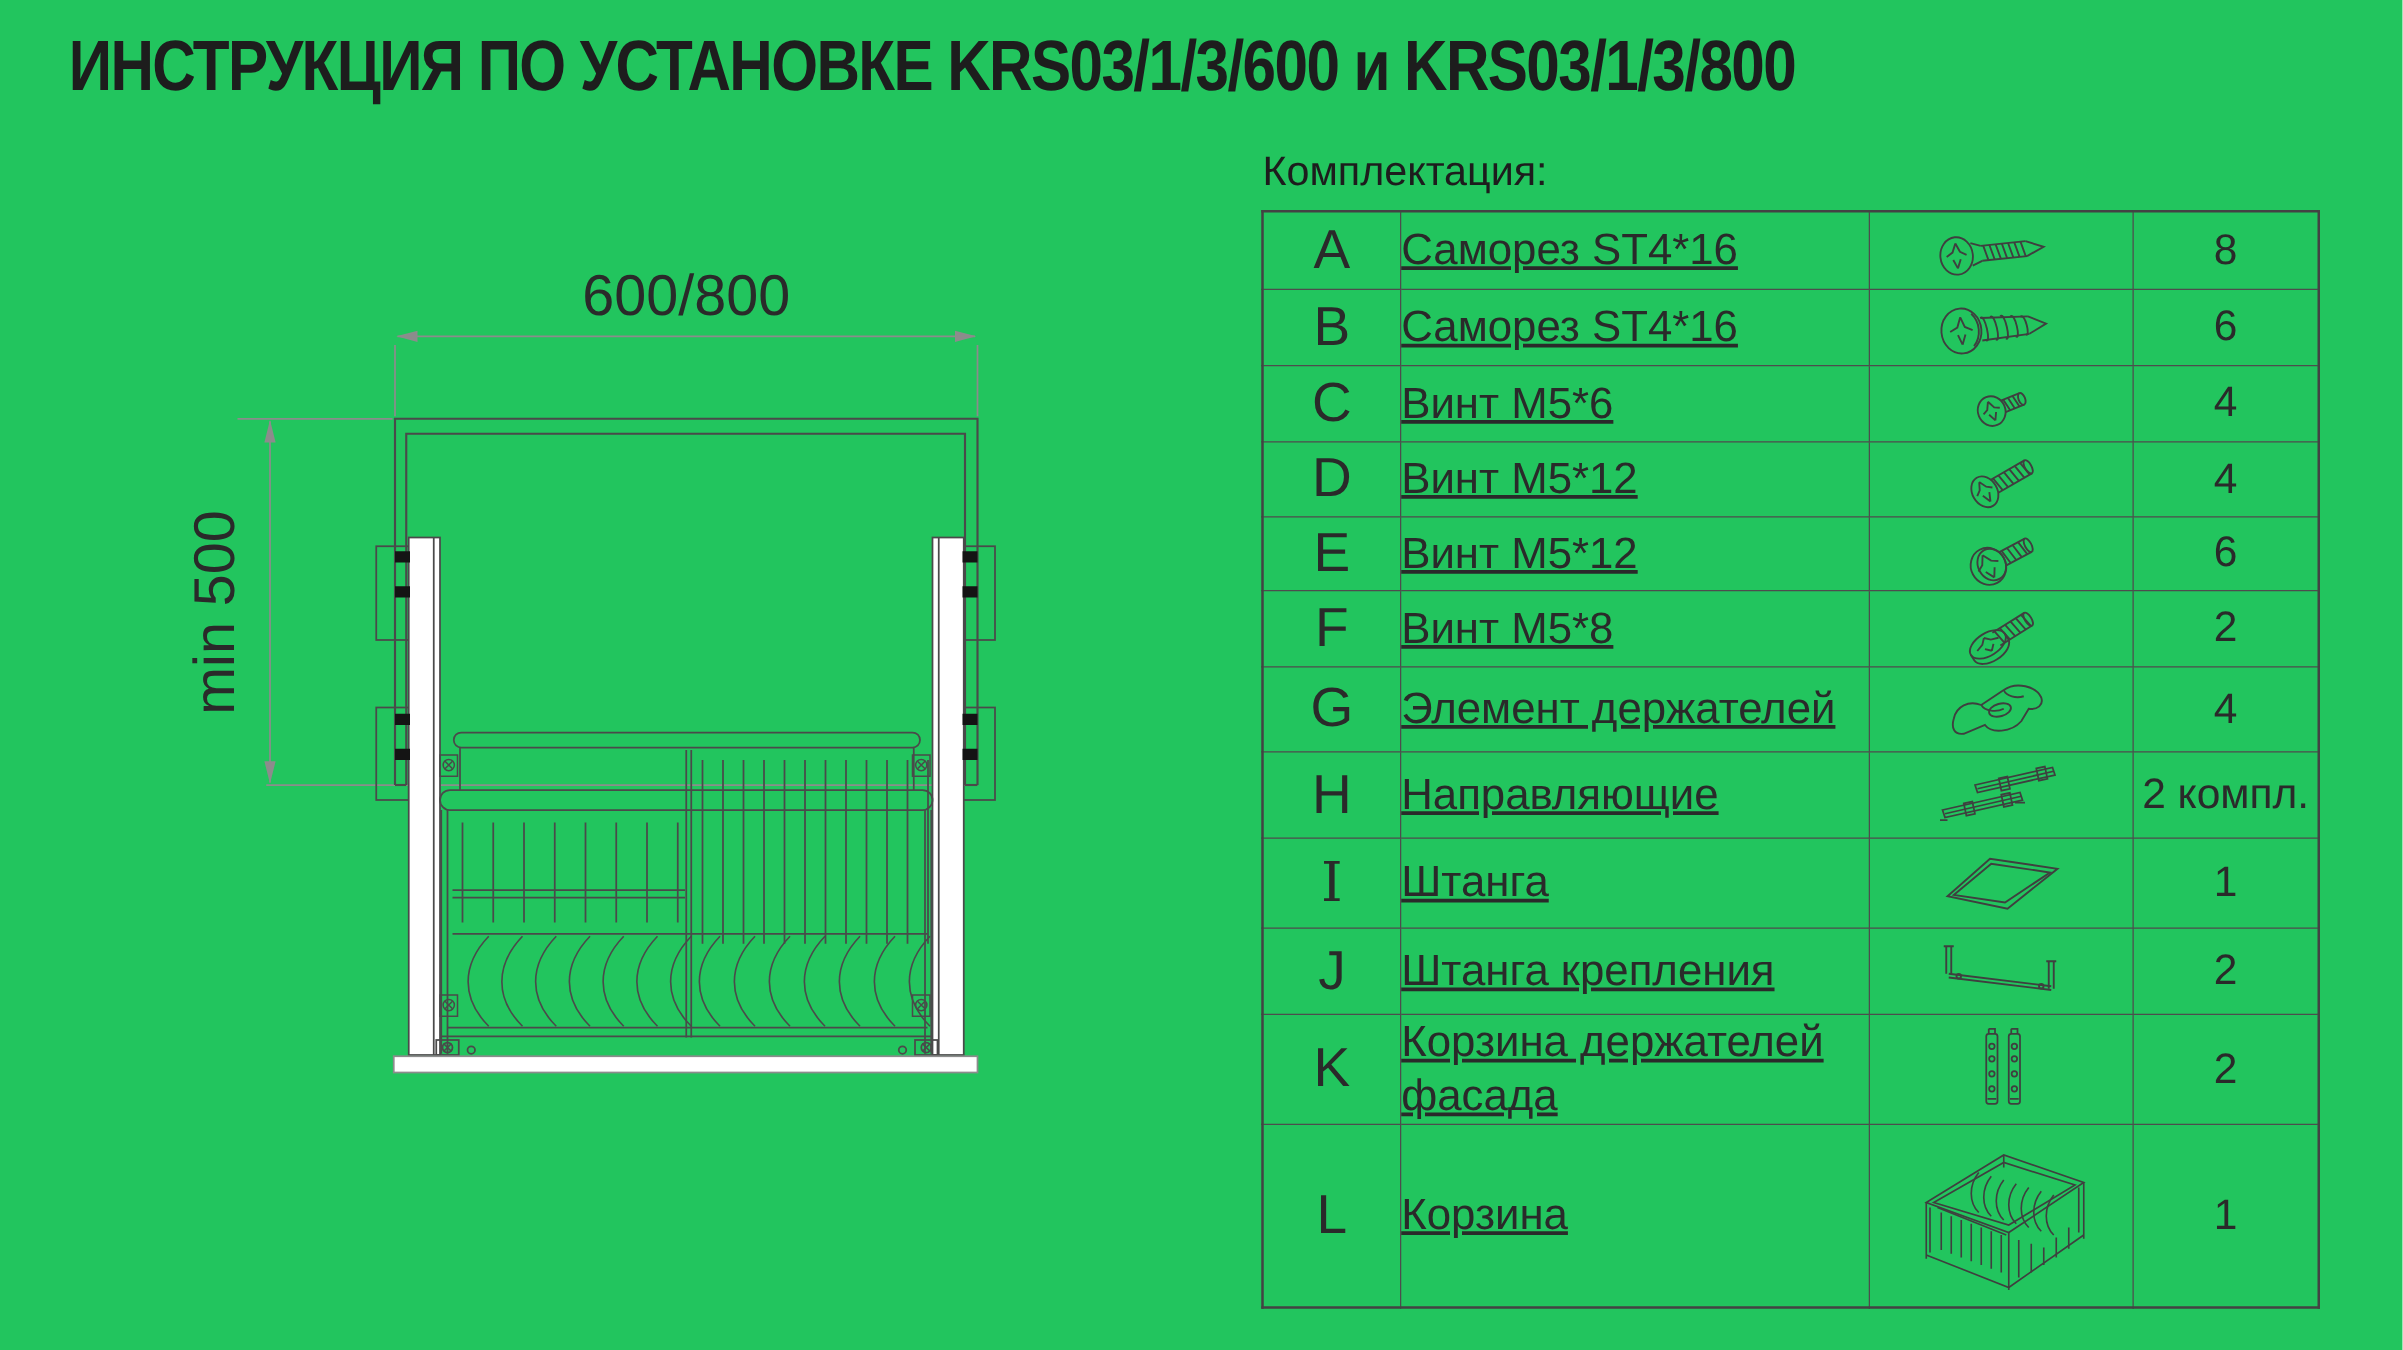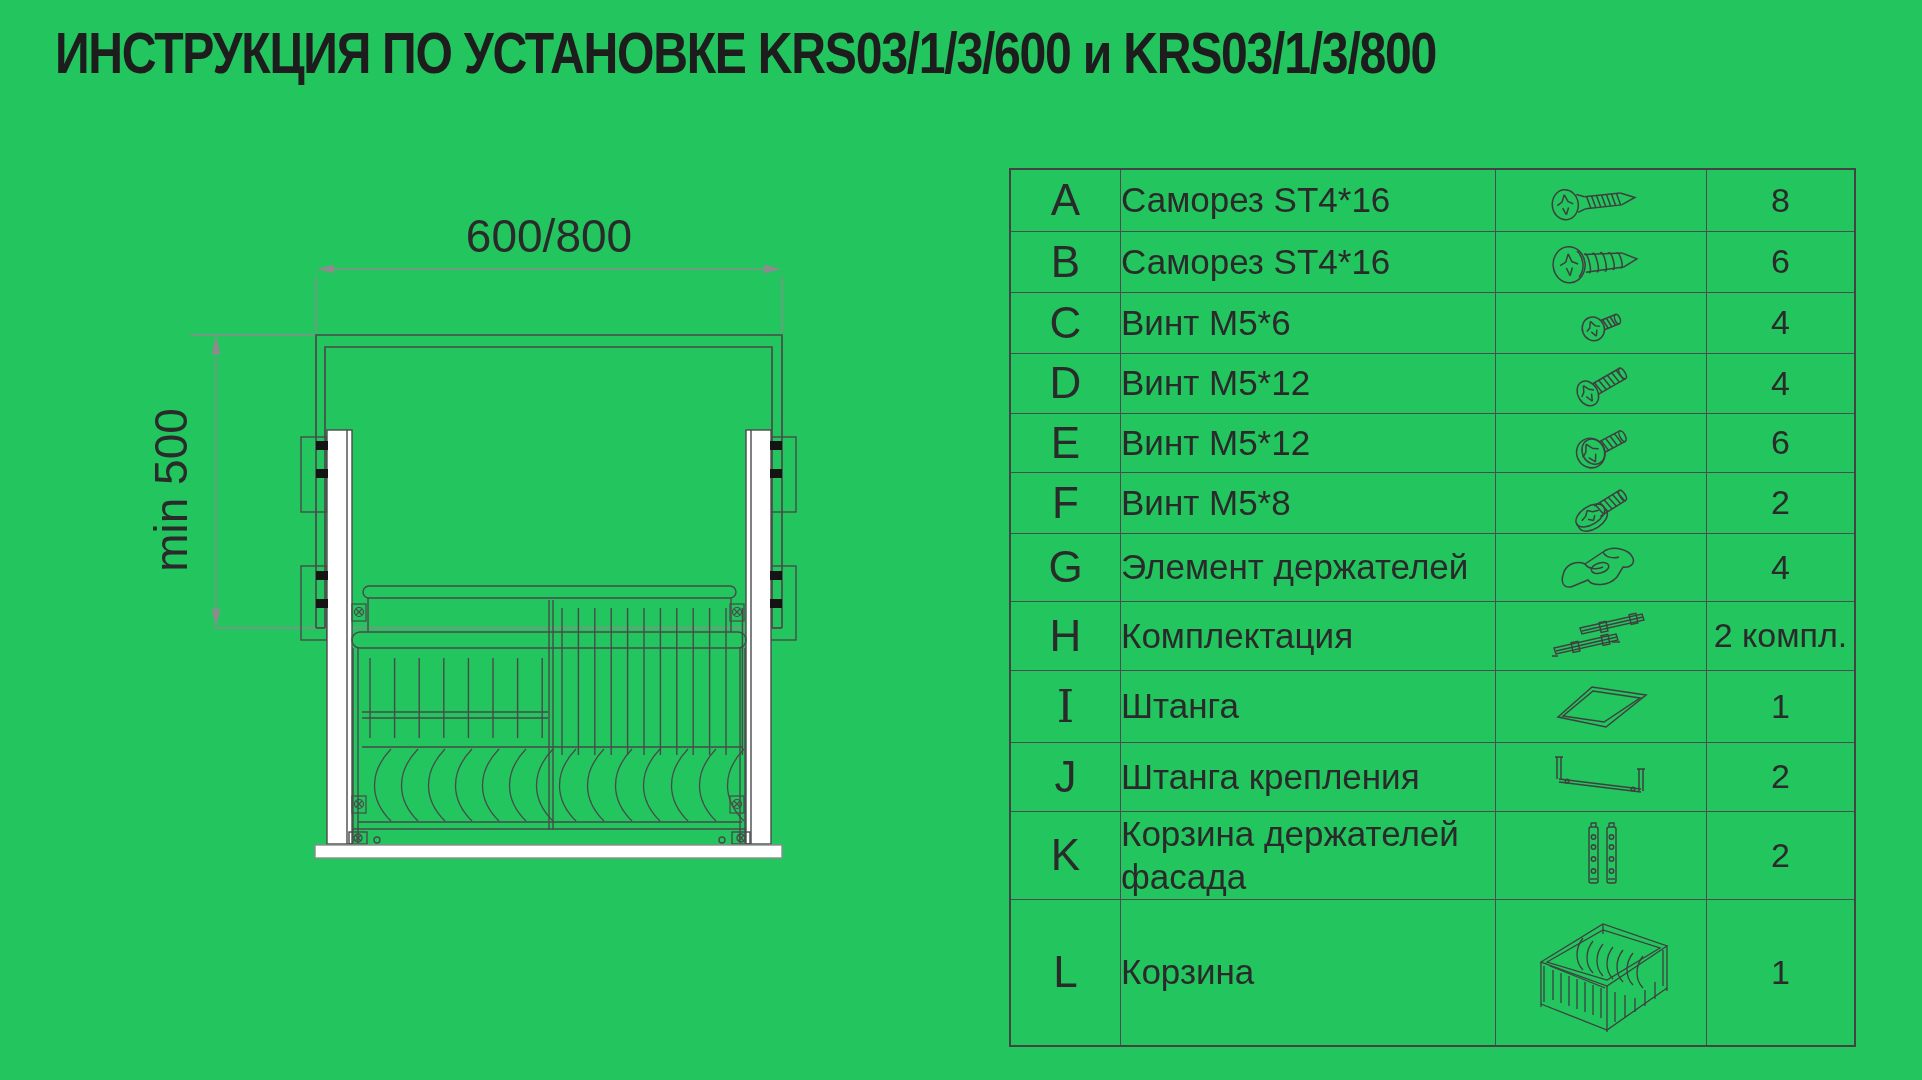--- a/index.html
+++ b/index.html
@@ -8,21 +8,21 @@
   .title{position:absolute;left:55px;top:20px;font-size:57px;font-weight:bold;
          letter-spacing:-1.5px;white-space:nowrap;transform:scaleX(0.845);
          transform-origin:left top;color:#1d1d1d;}
   .diagram-svg{position:absolute;left:0;top:0;}
   .parts-heading{position:absolute;left:1010px;top:118px;font-size:33px;color:#1d1d1d;}
   table.parts{position:absolute;left:1009px;top:168px;border-collapse:collapse;
               table-layout:fixed;}
   table.parts td{border:1.6px solid #4d4d4d;padding:0;vertical-align:middle;}
   table.parts{border:2px solid #434343;}
   td.c-letter{width:109px;text-align:center;font-size:44px;color:#2a2a2a;}
-  td.c-name{width:374px;font-size:35px;color:#2a2a2a;padding-left:30px;padding-right:8px;line-height:1.25;}
+  td.c-name{width:374px;font-size:35px;color:#2a2a2a;padding-left:30px;padding-right:8px;line-height:1.25;text-decoration:underline;}
   td.c-icon{width:210px;text-align:center;}
   td.c-qty{width:147px;text-align:center;font-size:34px;color:#2a2a2a;}
   tr.h62{height:62px}tr.h61{height:61px}tr.h60{height:60px}tr.h59{height:59px}
   tr.h68{height:68px}tr.h69{height:69px}tr.h72{height:72px}tr.h78{height:78px}tr.h146{height:146px}
   tr:nth-child(9) td.c-letter{font-family:"DejaVu Serif","Liberation Serif",serif;}
   .icon{display:inline-block;vertical-align:middle;}
   .icon *{vector-effect:non-scaling-stroke;}
 </style>
 </head>
 <body>
@@ -165,20 +165,21 @@
         <path d="M355,835 L361,841 M361,835 L355,841"></path>
       <circle cx="741" cy="838" r="4"></circle>
         <path d="M738,835 L744,841 M744,835 L738,841"></path>
       <circle cx="377" cy="840" r="3"></circle>
       <circle cx="722" cy="840" r="3"></circle>
     </g>
 
     <rect x="315" y="845" width="467" height="13" stroke="#8c8c8c" stroke-width="1.4" fill="#ffffff"></rect>
   </svg>
 
+  <div class="parts-heading">Комплектация:</div>
 
   <table class="parts">
     <tbody>
       <tr class="h62">
         <td class="c-letter">A</td>
         <td class="c-name">Саморез ST4*16</td>
         <td class="c-icon">
           <svg class="icon" width="120" height="50" viewBox="0 0 120 50" fill="none" stroke="#3f3f3f" stroke-width="1.5">
             <g transform="rotate(-6 60 25)">
               <ellipse cx="24" cy="26" rx="13" ry="15"></ellipse>
@@ -293,21 +294,21 @@
             <path d="M8,38 C10,28 20,23 30,27 L48,15 C58,8 74,12 78,21 C80,27 75,31 68,30 L62,40 C54,49 38,50 33,43 L16,50 C8,51 6,45 8,38 Z"></path>
             <path d="M30,27 C33,32 42,33 48,30 M48,15 C50,20 58,22 64,20"></path>
             <ellipse cx="45" cy="31" rx="9" ry="5" transform="rotate(-16 45 31)"></ellipse>
           </svg>
         </td>
         <td class="c-qty">4</td>
       </tr>
 
       <tr class="h69">
         <td class="c-letter">H</td>
-        <td class="c-name">Комплектация</td>
+        <td class="c-name">Направляющие</td>
         <td class="c-icon">
           <svg class="icon" width="118" height="64" viewBox="0 0 118 64" fill="none" stroke="#3f3f3f" stroke-width="1.4">
             <path d="M38,24 L100,10 L102,16 L40,30 Z"></path>
             <path d="M40,27 L101,13"></path>
             <rect x="58" y="18" width="7" height="10" transform="rotate(-12 61 23)"></rect>
             <rect x="88" y="10" width="7" height="10" transform="rotate(-12 91 15)"></rect>
             <path d="M12,44 L74,30 L76,36 L14,50 Z"></path>
             <path d="M14,47 L75,33"></path>
             <rect x="30" y="38" width="7" height="10" transform="rotate(-12 33 43)"></rect>
             <rect x="60" y="31" width="7" height="10" transform="rotate(-12 63 36)"></rect>

